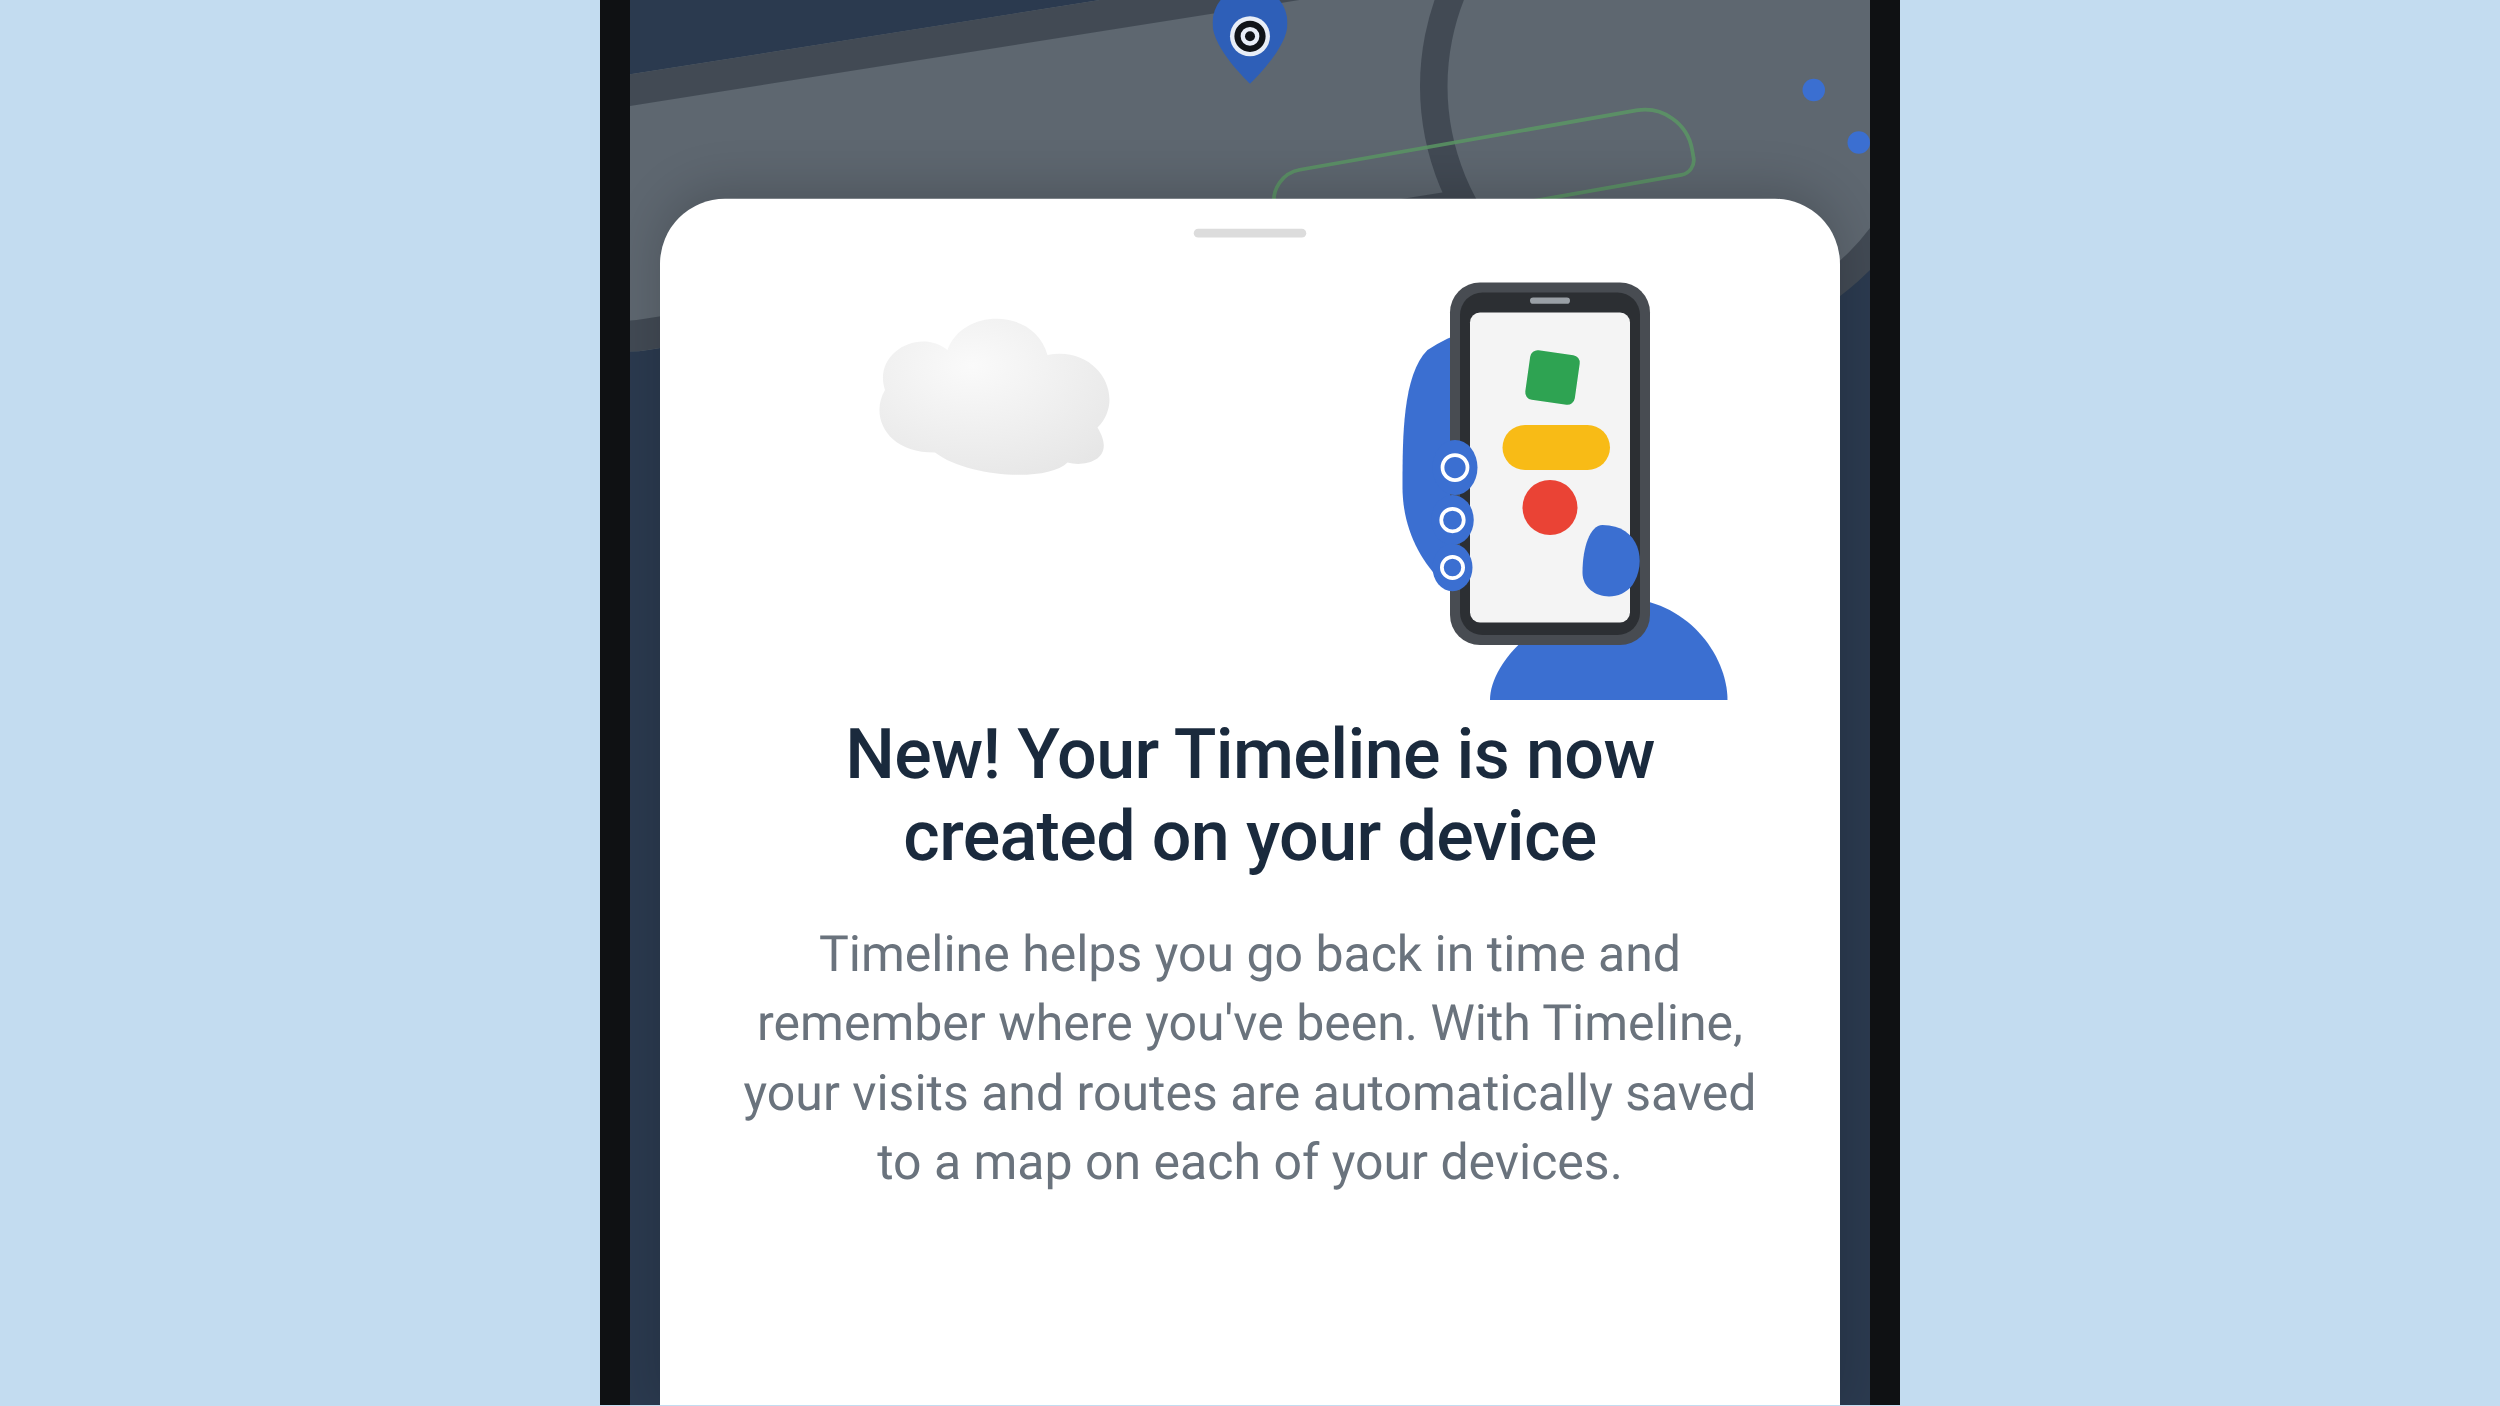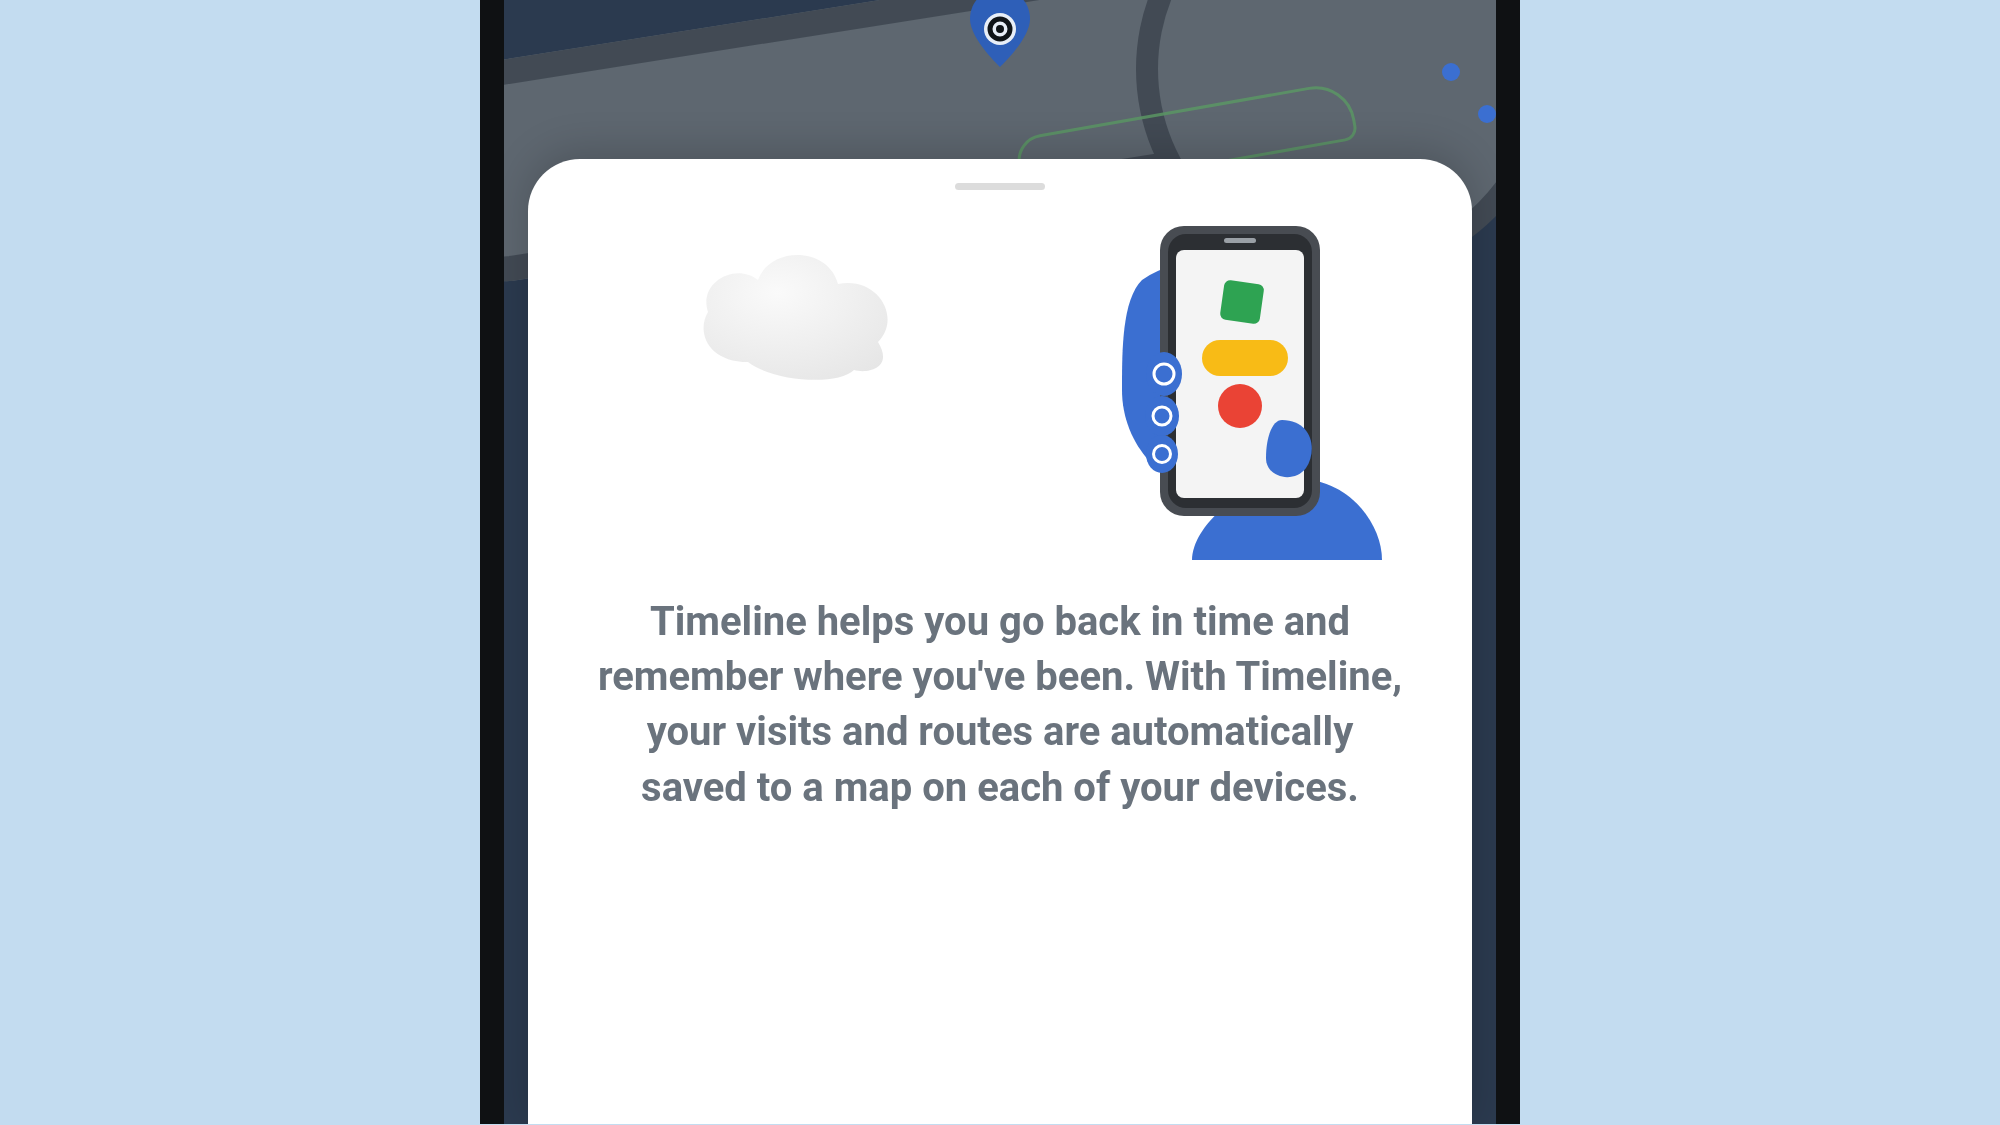--- a/index.html
+++ b/index.html
@@ -132,21 +132,21 @@
       text-align: center;
       max-width: 760px;
     }
     .sheet-body {
       margin-top: 34px;
       font-size: 40px;
       line-height: 1.38;
       color: #6a737d;
       text-align: center;
       max-width: 820px;
-      font-weight: 700;
+      font-weight: 400;
     }
   </style>
 </head>
 <body>
 
 <div class="device-frame">
   <div class="device-screen">
 
     <div class="map-bg">
       <div class="map-road-1"></div>
@@ -204,17 +204,18 @@
 
             <circle cx="82" cy="154" r="10" fill="none" stroke="#ffffff" stroke-width="3"></circle>
             <circle cx="80" cy="196" r="9" fill="none" stroke="#ffffff" stroke-width="3"></circle>
             <circle cx="80" cy="234" r="8.5" fill="none" stroke="#ffffff" stroke-width="3"></circle>
 
             <path d="M200 200 C230 200 236 230 224 248 C212 264 184 258 184 238 C184 218 190 200 200 200 Z" fill="#3b6fd1"></path>
           </svg>
         </span>
       </div>
 
+      <h1 class="sheet-title">New! Your Timeline is now created on your device</h1>
       <p class="sheet-body">Timeline helps you go back in time and remember where you've been.  With Timeline, your visits and routes are automatically saved to a map on each of your devices.</p>
     </div>
 
   </div>
 </div>
 
 </body></html>

